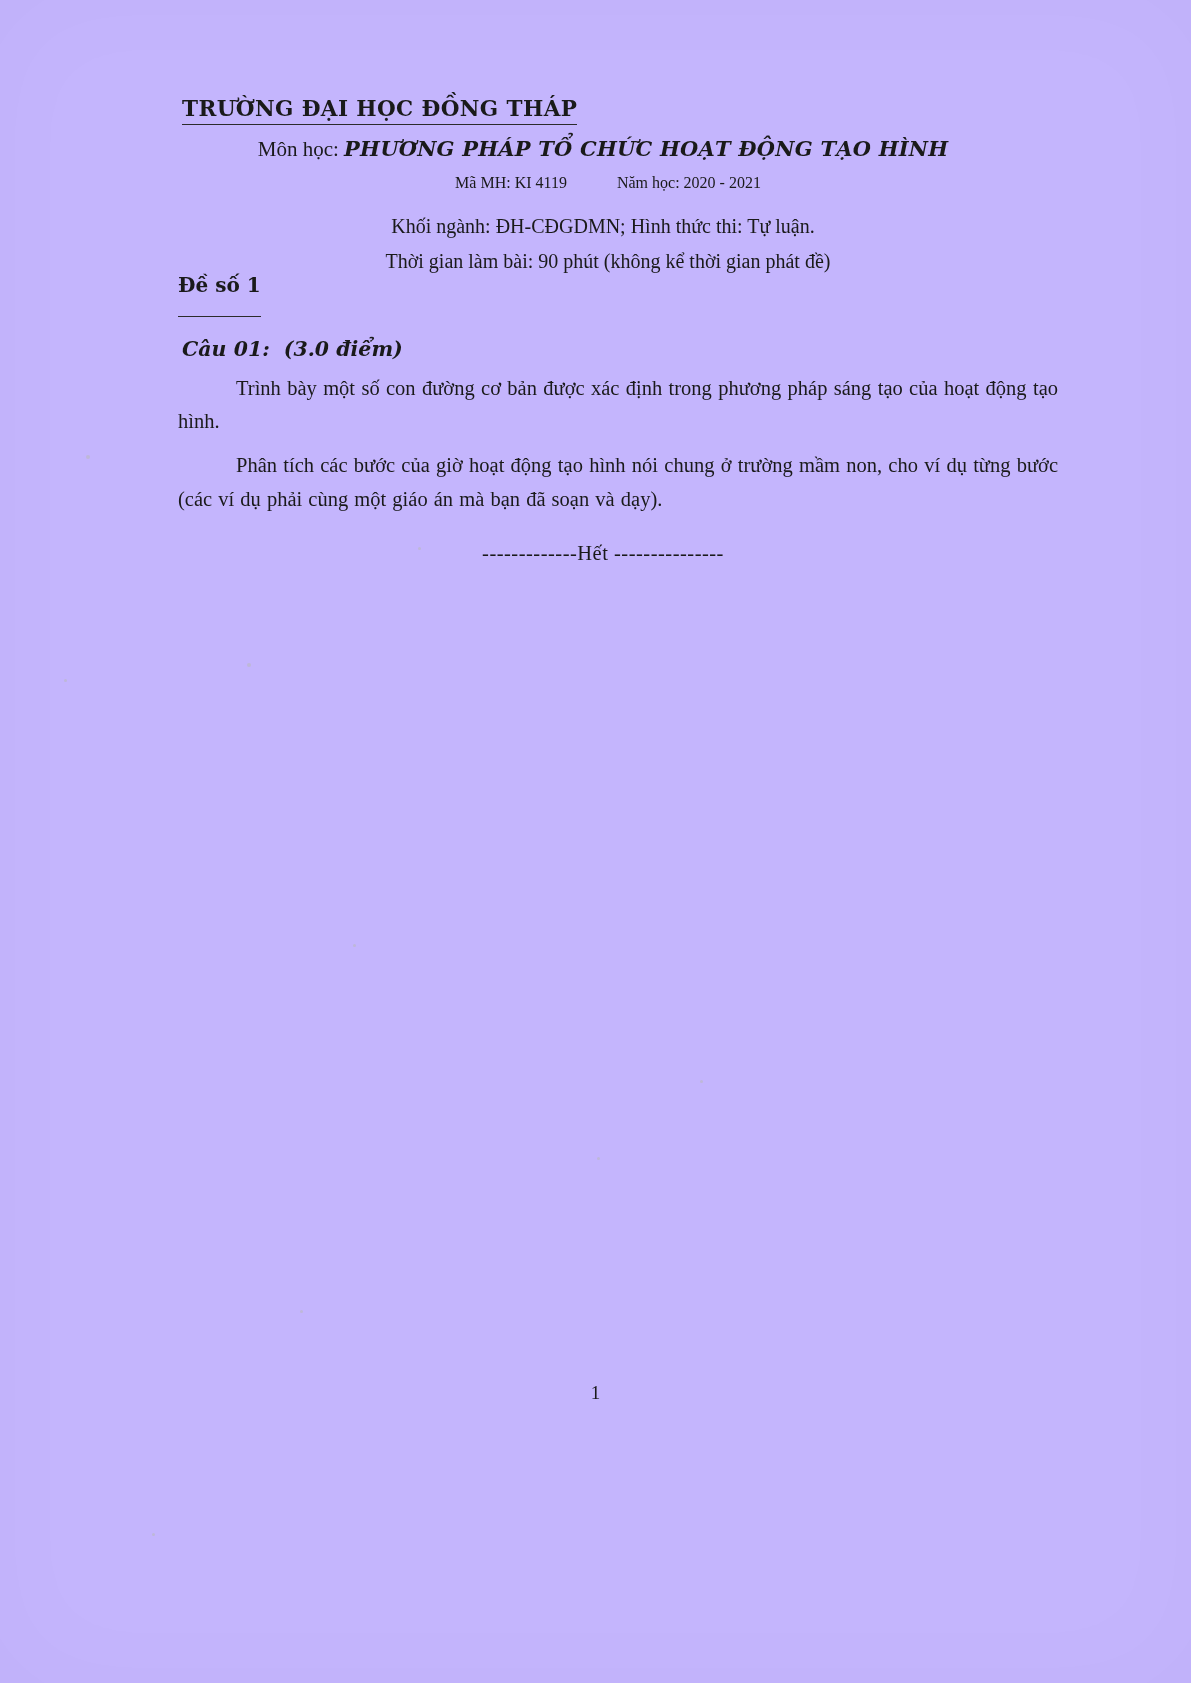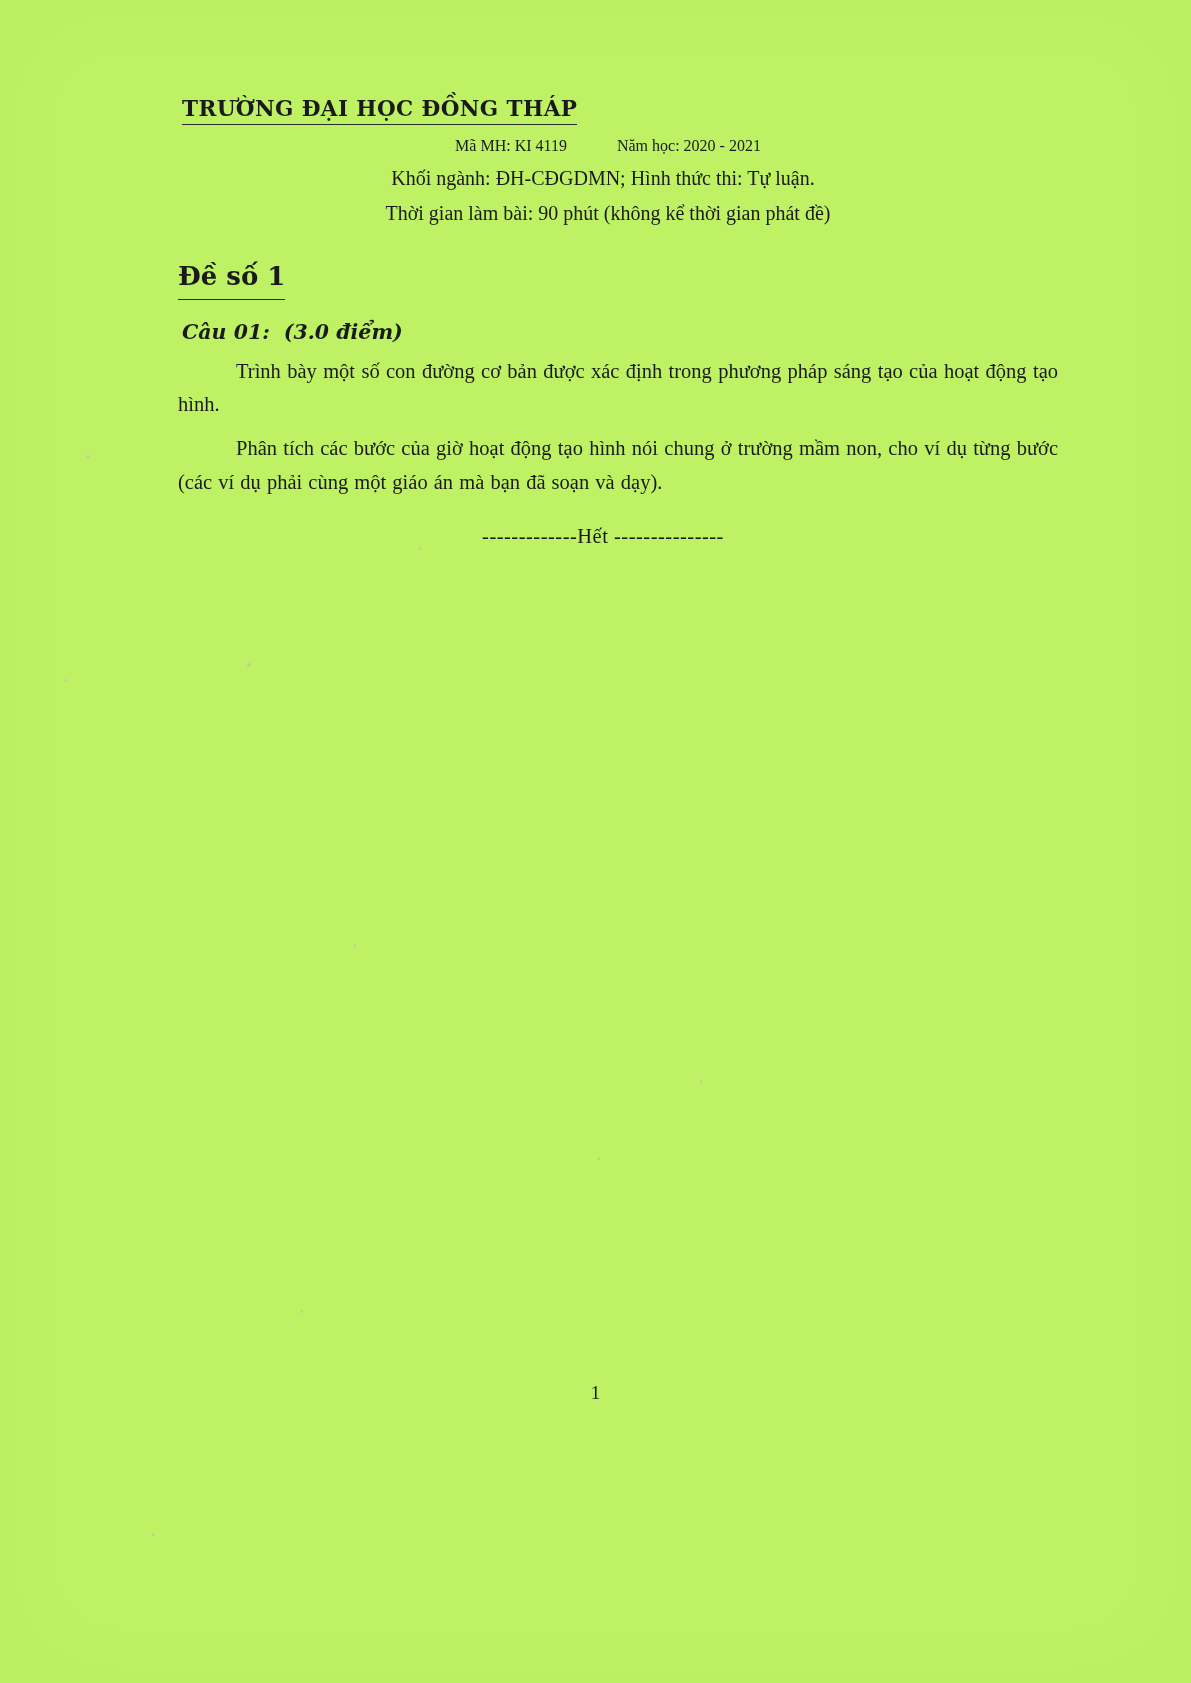--- a/index.html
+++ b/index.html
@@ -12,21 +12,21 @@
     height: 1683px;
     position: relative;
     font-family: "Liberation Serif", serif;
     color: #1a1a1a;
     overflow: hidden;
   }
 
   .page {
     position: absolute;
     inset: 0;
-    background: #bef264;
+    background: #c4b5fd;
     
     box-shadow: inset 0 0 120px rgba(0,0,0,0.02);
   }
 
   .content {
     position: absolute;
     left: 178px;
     top: 96px;
     width: 880px;
   }
@@ -72,39 +72,38 @@
     font-size: 16px;
     margin-top: 12px;
     padding-right: 20px;
     font-family: Liberation Serif, serif;
   }
   .code-line .gap { display: inline-block; width: 42px; }
 
   .branch-line {
     text-align: center;
     font-size: 20px;
-    margin-top: 12px;
+    margin-top: 23px;
     padding-right: 30px;
   }
 
   .duration-line {
     text-align: center;
     font-size: 20px;
     margin-top: 12px;
     padding-right: 20px;
   }
 
   
   .exam-number {
     font-family: "DejaVu Serif", serif;
     font-weight: bold;
-    font-size: 26px;
-    margin-top: 36px;
+    font-size: 20px;
     display: inline-block;
-    padding-bottom: 8px;
+    padding-bottom: 19px;
     border-bottom: 1.3px solid #2b2b2b;
   }
 
   .question-head {
     font-family: "DejaVu Serif", serif;
     font-weight: bold;
     font-style: italic;
     font-size: 20.5px;
     margin-top: 20px;
     margin-left: 4px;
@@ -165,20 +164,24 @@
   <div class="speck" style="left:700px;top:1080px;width:3px;height:3px;"></div>
   <div class="speck" style="left:597px;top:1157px;width:3px;height:3px;"></div>
   <div class="speck" style="left:300px;top:1310px;width:3px;height:3px;"></div>
   <div class="speck" style="left:152px;top:1533px;width:3px;height:3px;"></div>
 
   <div class="content">
 
     <div class="university">TRƯỜNG ĐẠI HỌC ĐỒNG THÁP</div>
 
 
+    <div class="subject-line">
+      <span class="label">Môn học:</span>
+      <span class="value">PHƯƠNG PHÁP TỔ CHỨC HOẠT ĐỘNG TẠO HÌNH</span>
+    </div>
 
     <div class="code-line">
       <span>Mã MH: KI 4119</span>
       <span class="gap"></span>
       <span>Năm học: 2020 - 2021</span>
     </div>
 
     <div class="branch-line">Khối ngành: ĐH-CĐGDMN; Hình thức thi: Tự luận.</div>
 
     <div class="duration-line">Thời gian làm bài: 90 phút (không kể thời gian phát đề)</div>

